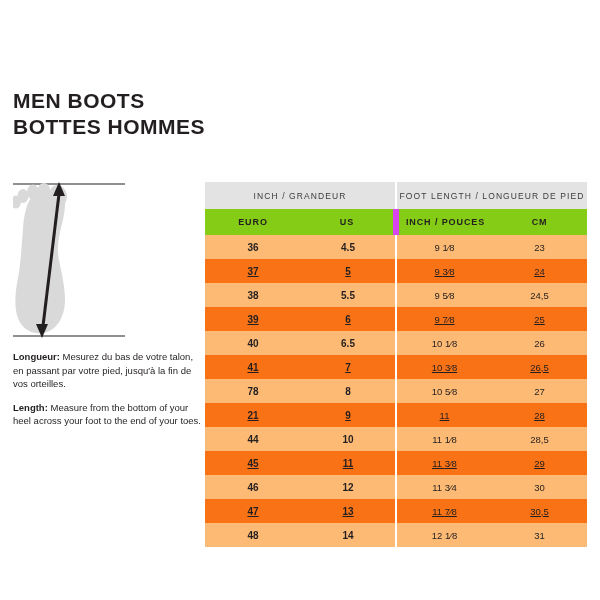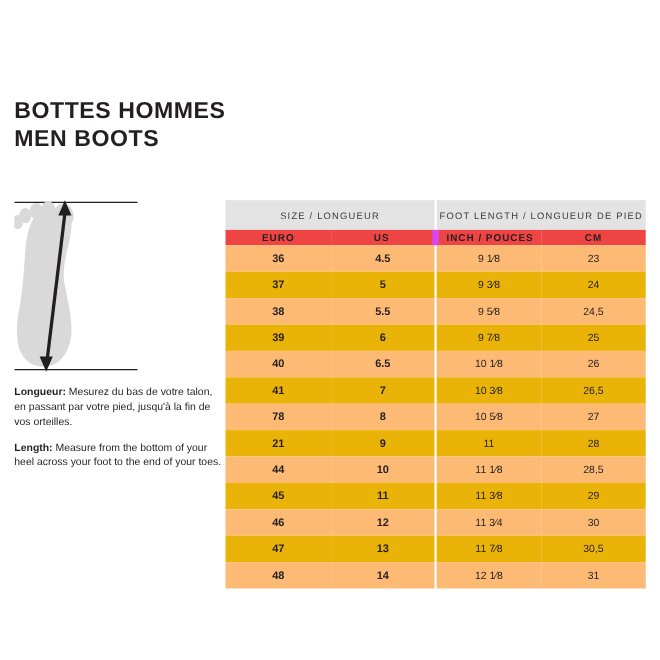--- a/index.html
+++ b/index.html
@@ -94,54 +94,54 @@
     font-size: 8.5px;
     letter-spacing: 1.1px;
     font-weight: normal;
     color: #3b3b3b;
     height: 27px;
   }
   tr.group-row th.sep {
     border-left: 2px solid #ffffff;
   }
   tr.head-row th {
-    background: #ef4444;
+    background: #84cc16;
     font-size: 9px;
     letter-spacing: 0.9px;
     font-weight: bold;
     color: #231f20;
-    height: 14px;
+    height: 26px;
   }
   tr.head-row th.sep {
     border-left: 6px solid #d946ef;
   }
   tr.data-row td {
     font-weight: bold;
     font-size: 10px;
     color: #231f20;
   }
   tr.data-row td.len {
     font-weight: normal;
     font-size: 9.5px;
   }
   tr.odd td { background: #fdba74; }
-  tr.even td { background: #eab308; }
+  tr.even td { background: #f97316; text-decoration: underline; }
   tr.data-row td.sep { border-left: 2px solid #ffffff; }
   .fracslash {
     font-size: 9.5px;
   }
 </style>
 </head>
 <body>
 
 <div class="page">
 
   <div class="titles">
+    <div class="title-line">MEN BOOTS</div>
     <div class="title-line">BOTTES HOMMES</div>
-    <div class="title-line">MEN BOOTS</div>
   </div>
 
   <div class="foot-block">
     <div class="foot-wrap">
       <svg width="180" height="160" viewBox="0 0 180 160">
 
         <line x1="0" y1="4" x2="112" y2="4" stroke="#231f20" stroke-width="1.2"></line>
         <line x1="0" y1="156" x2="112" y2="156" stroke="#231f20" stroke-width="1.2"></line>
 
         <g fill="#d9d9d9">
@@ -179,21 +179,21 @@
   <div class="table-wrap">
     <table class="size-table">
       <colgroup>
         <col class="c1">
           <col class="c2">
           <col class="c3">
           <col class="c4">
       </colgroup>
       <thead>
         <tr class="group-row">
-          <th colspan="2">SIZE / LONGUEUR</th>
+          <th colspan="2">INCH / GRANDEUR</th>
           <th colspan="2" class="sep">FOOT LENGTH / LONGUEUR DE PIED</th>
         </tr>
         <tr class="head-row">
           <th>EURO</th>
           <th>US</th>
           <th class="sep">INCH / POUCES</th>
           <th>CM</th>
         </tr>
       </thead>
       <tbody>

